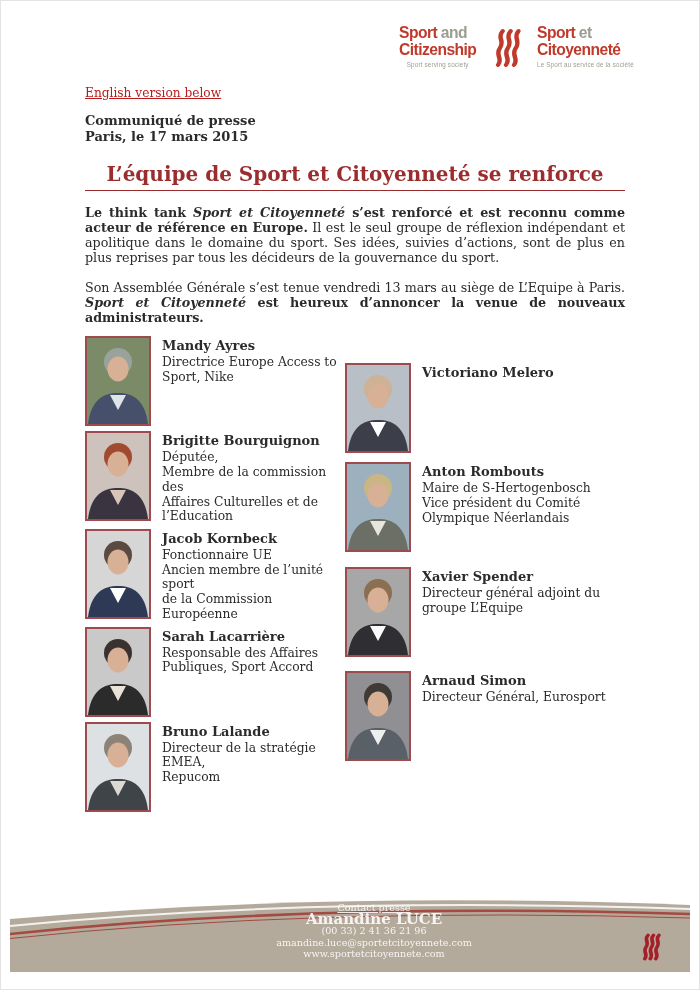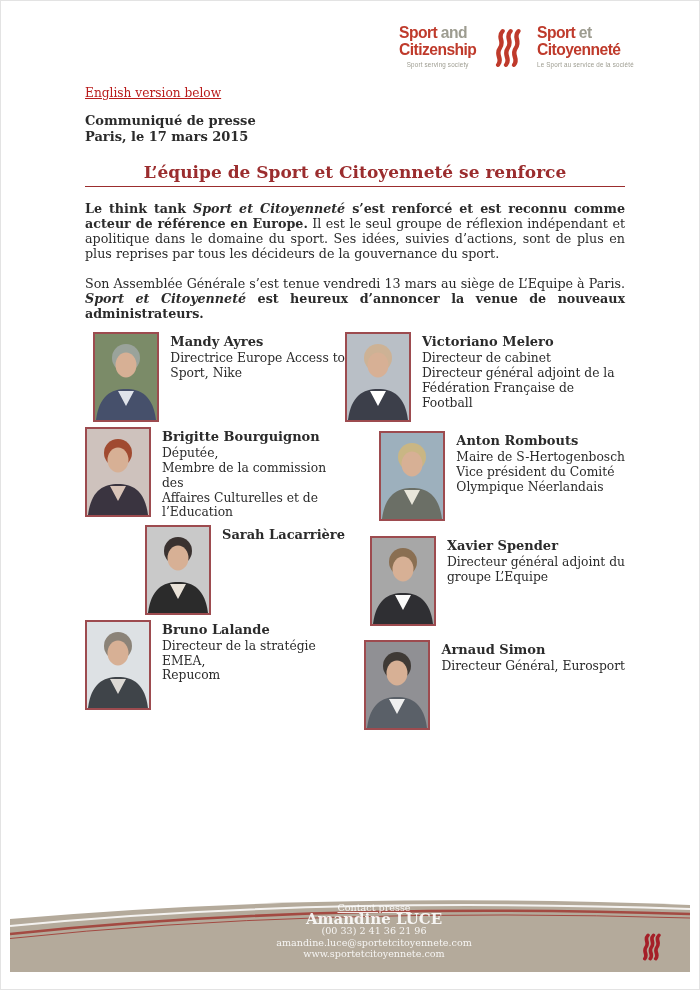--- a/index.html
+++ b/index.html
@@ -13,30 +13,30 @@
   .logoblock{font-family:"Liberation Sans",sans-serif;font-weight:bold;line-height:1.0;transform:scaleX(.92);transform-origin:left top;}
   .logoblock .l{font-size:17px;letter-spacing:-0.6px;color:#bf3a2b;white-space:nowrap;}
   .logoblock .mut{color:#9d9c90;}
   .logoblock .tag{font-size:6.8px;font-weight:normal;color:#9d9c90;letter-spacing:.2px;margin-top:4px;text-align:center;white-space:nowrap;}
   .flame{margin-top:2px;}
   
   .content{margin:0 75px 0 85px;}
   .eng-note{margin-top:12px;font-size:12.2px;text-decoration:underline;color:#b91c1c;width:max-content;}
   .comm{margin-top:13px;font-size:13px;font-weight:bold;line-height:1.22;}
   .comm + .comm{margin-top:0;}
-  .doc-title{margin:17px 0 0 0;font-size:17px;font-weight:bold;color:#9b2d2e;text-align:center;}
+  .doc-title{margin:17px 0 0 0;font-size:20px;font-weight:bold;color:#9b2d2e;text-align:center;}
   .title-rule{border:none;border-top:1.6px solid #9b2d2e;margin:4px 0 0 0;}
   p.body{font-size:12.7px;line-height:1.2;text-align:justify;margin:14px 0 0 0;}
   p.body .bi{font-style:italic;font-weight:bold;}
   p.body b{font-weight:bold;}
   
   .grid{display:flex;margin-top:11px;}
-  .col{display:flex;flex-direction:column;align-items:flex-end;}
+  .col{display:flex;flex-direction:column;}
   .col-left{width:260px;}
-  .col-right{width:280px;}
+  .col-right{width:280px;margin-top:27px;}
   .card{display:flex;align-items:flex-start;margin-bottom:5px;}
   .col-right .card{margin-bottom:9px;}
   .col-right .card:nth-child(3){margin-top:6px;}
   .col-right .card:nth-child(4){margin-top:5px;}
   .photo{width:62px;height:86px;border:2px solid #9d4b4f;flex:0 0 auto;background:#ccc;}
   .photo svg{display:block;}
   .ptext{margin-left:11px;padding-top:3px;}
   .pname{font-size:13px;font-weight:bold;line-height:1.15;}
   .prole{font-size:12.3px;line-height:1.2;white-space:pre-line;margin-top:1px;}
   
@@ -135,33 +135,52 @@
           </div>
           <div class="ptext">
             <div class="pname">Brigitte Bourguignon</div>
             <div class="prole">Députée,
 Membre de la commission des
 Affaires Culturelles et de
 l’Education</div>
           </div>
         </div>
 
+        <div class="card">
+          <div class="photo ph-korn">
+            <svg viewBox="0 0 62 86" width="62" height="86" preserveAspectRatio="none">
+                <rect class="s-bg" width="62" height="86"></rect>
+                <ellipse class="s-hair" cx="31" cy="24" rx="14" ry="14"></ellipse>
+                <ellipse class="s-skin" cx="31" cy="31" rx="10.5" ry="12.5"></ellipse>
+                <path class="s-suit" d="M1,86 C4,62 16,55 31,55 C46,55 58,62 61,86 Z"></path>
+                <path class="s-shirt" d="M23,57 L31,72 L39,57 Z"></path>
+              </svg>
+          </div>
+          <div class="ptext">
+            <div class="pname">Jacob Kornbeck</div>
+            <div class="prole">Fonctionnaire UE
+Ancien membre de l’unité sport
+de la Commission Européenne</div>
+          </div>
+        </div>
 
         <div class="card">
           <div class="photo ph-lacar">
             <svg viewBox="0 0 62 86" width="62" height="86" preserveAspectRatio="none">
                 <rect class="s-bg" width="62" height="86"></rect>
                 <ellipse class="s-hair" cx="31" cy="24" rx="14" ry="14"></ellipse>
                 <ellipse class="s-skin" cx="31" cy="31" rx="10.5" ry="12.5"></ellipse>
                 <path class="s-suit" d="M1,86 C4,62 16,55 31,55 C46,55 58,62 61,86 Z"></path>
                 <path class="s-shirt" d="M23,57 L31,72 L39,57 Z"></path>
               </svg>
           </div>
           <div class="ptext">
             <div class="pname">Sarah Lacarrière</div>
+            <div class="prole">Responsable des Affaires
+Publiques, Sport Accord</div>
           </div>
         </div>
 
         <div class="card">
           <div class="photo ph-lalande">
             <svg viewBox="0 0 62 86" width="62" height="86" preserveAspectRatio="none">
                 <rect class="s-bg" width="62" height="86"></rect>
                 <ellipse class="s-hair" cx="31" cy="24" rx="14" ry="14"></ellipse>
                 <ellipse class="s-skin" cx="31" cy="31" rx="10.5" ry="12.5"></ellipse>
                 <path class="s-suit" d="M1,86 C4,62 16,55 31,55 C46,55 58,62 61,86 Z"></path>
@@ -184,23 +203,20 @@
             <svg viewBox="0 0 62 86" width="62" height="86" preserveAspectRatio="none">
                 <rect class="s-bg" width="62" height="86"></rect>
                 <ellipse class="s-hair" cx="31" cy="24" rx="14" ry="14"></ellipse>
                 <ellipse class="s-skin" cx="31" cy="31" rx="10.5" ry="12.5"></ellipse>
                 <path class="s-suit" d="M1,86 C4,62 16,55 31,55 C46,55 58,62 61,86 Z"></path>
                 <path class="s-shirt" d="M23,57 L31,72 L39,57 Z"></path>
               </svg>
           </div>
           <div class="ptext">
             <div class="pname">Victoriano Melero</div>
-            <div class="prole">Directeur de cabinet
-Directeur général adjoint de la
-Fédération Française de Football</div>
           </div>
         </div>
 
         <div class="card">
           <div class="photo ph-romb">
             <svg viewBox="0 0 62 86" width="62" height="86" preserveAspectRatio="none">
                 <rect class="s-bg" width="62" height="86"></rect>
                 <ellipse class="s-hair" cx="31" cy="24" rx="14" ry="14"></ellipse>
                 <ellipse class="s-skin" cx="31" cy="31" rx="10.5" ry="12.5"></ellipse>
                 <path class="s-suit" d="M1,86 C4,62 16,55 31,55 C46,55 58,62 61,86 Z"></path>

